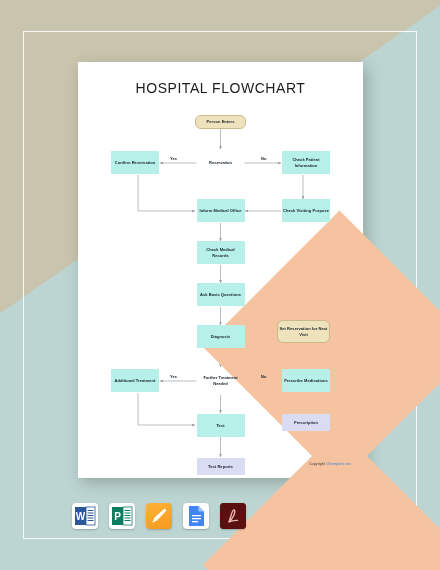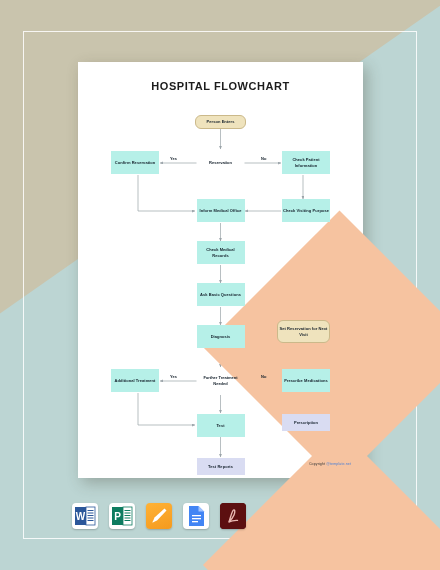--- a/index.html
+++ b/index.html
@@ -14,21 +14,21 @@
   .bg-tan{position:absolute;inset:0;background:#c9c4ad;}
   .bg-teal{position:absolute;inset:0;background:#bcd5d3;
     clip-path:polygon(0 100%, 0 55%, 100% 1%, 100% 100%);}
   .bg-frame{position:absolute;left:23px;top:31px;right:23px;bottom:31px;
     border:1.5px solid rgba(255,255,255,.85);pointer-events:none;}
 
   
   .page{position:absolute;left:78px;top:62px;width:285px;height:416px;
     background:#ffffff;box-shadow:4px 5px 14px rgba(60,55,40,.30);}
   .page-title{position:absolute;left:0;right:0;top:18px;text-align:center;
-    font-size:11px;font-weight:bold;letter-spacing:.55px;color:#1c1c1c;}
+    font-size:14px;font-weight:normal;letter-spacing:.55px;color:#1c1c1c;}
 
   
   .flow{position:absolute;left:0;top:0;width:285px;height:416px;}
   .flow svg{position:absolute;left:0;top:0;width:285px;height:416px;}
 
   .node{position:absolute;box-sizing:border-box;display:flex;
     align-items:center;justify-content:center;text-align:center;
     font-size:4.0px;font-weight:bold;line-height:1.45;color:#14202b;
     letter-spacing:.06px;padding:1px;}
 

